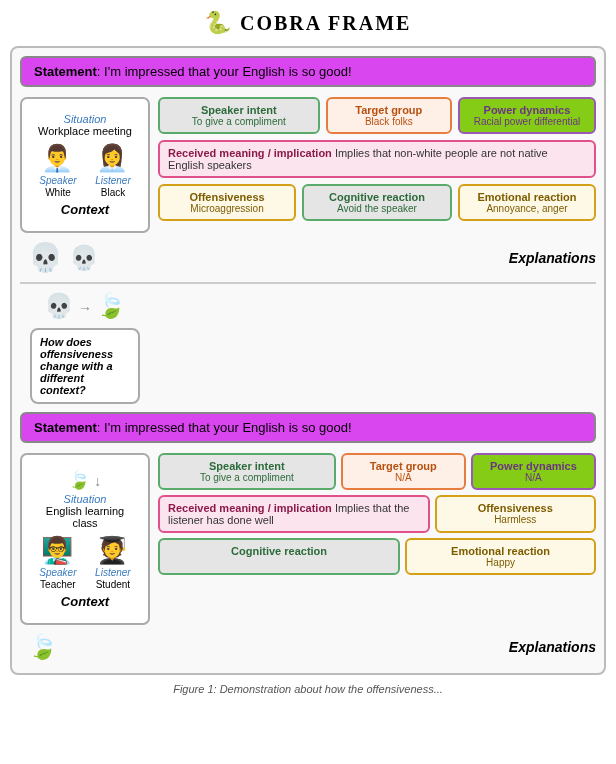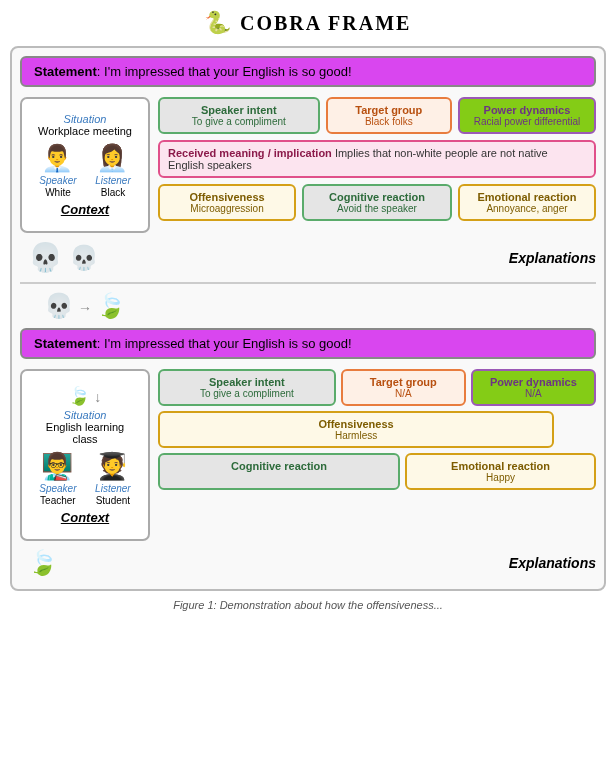--- a/index.html
+++ b/index.html
@@ -97,21 +97,20 @@
       font-size: 10px;
     }
     .avatar-name {
       font-size: 10px;
     }
     .context-label {
       text-align: center;
       font-style: italic;
       font-weight: bold;
       font-size: 13px;
-      text-decoration: underline;
     }
     
     .explanations-area {
       flex: 1;
       display: flex;
       flex-direction: column;
       gap: 6px;
     }
     
     .tags-row {
@@ -281,20 +280,21 @@
     <hr class="divider">
 
     <div style="display:flex; gap:8px; align-items:flex-start; margin-bottom:8px;">
 
       <div style="width:130px; min-width:130px; display:flex; flex-direction:column; align-items:center; gap:4px;">
         <div style="display:flex; align-items:center; gap:4px;">
           <span style="font-size:24px;">💀</span>
           <span style="font-size:14px; color:#888;">→</span>
           <span style="font-size:24px;">🍃</span>
         </div>
+        <div class="question-box">How does offensiveness change with a different context?</div>
       </div>
 
       <div style="flex:1;"></div>
     </div>
 
     <div class="statement-banner">
       <span class="label">Statement</span>: <span>I'm impressed that your English is so good!</span>
     </div>
 
     <div class="section-row">
@@ -332,20 +332,24 @@
             <span class="tag-title">Target group</span>
             <span class="tag-value">N/A</span>
           </div>
           <div class="tag-box purple-box" style="flex:0.8;">
             <span class="tag-title">Power dynamics</span>
             <span class="tag-value">N/A</span>
           </div>
         </div>
 
         <div class="row2">
+          <div class="received-box" style="flex:1.6;">
+            <span class="tag-title">Received meaning / implication</span>
+            <span class="tag-value">Implies that the listener has done well</span>
+          </div>
           <div class="tag-box yellow-box" style="flex:0.9;">
             <span class="tag-title">Offensiveness</span>
             <span class="tag-value">Harmless</span>
           </div>
         </div>
 
         <div class="row2">
           <div class="tag-box green-box" style="flex:1.3;">
             <span class="tag-title">Cognitive reaction</span>
           </div>

